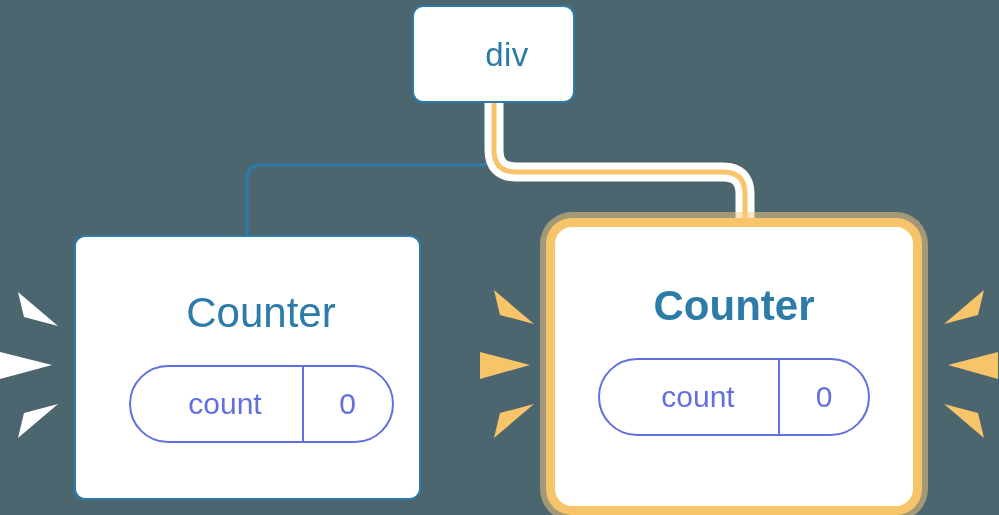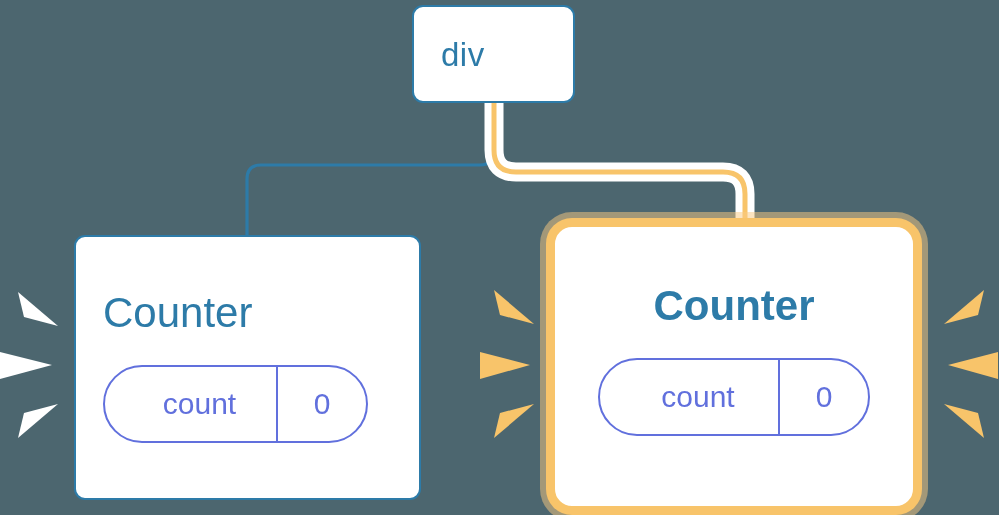--- a/index.html
+++ b/index.html
@@ -27,21 +27,21 @@
     pointer-events: none;
   }
 
   
   .node {
     position: absolute;
     box-sizing: border-box;
     background: #ffffff;
     display: flex;
     flex-direction: column;
-    align-items: flex-start;
+    align-items: center;
     padding-left: 27px;
   }
 
   
   .node-root {
     left: 412px;
     top: 5px;
     width: 163px;
     height: 98px;
     border: 2px solid #2d7ba8;

